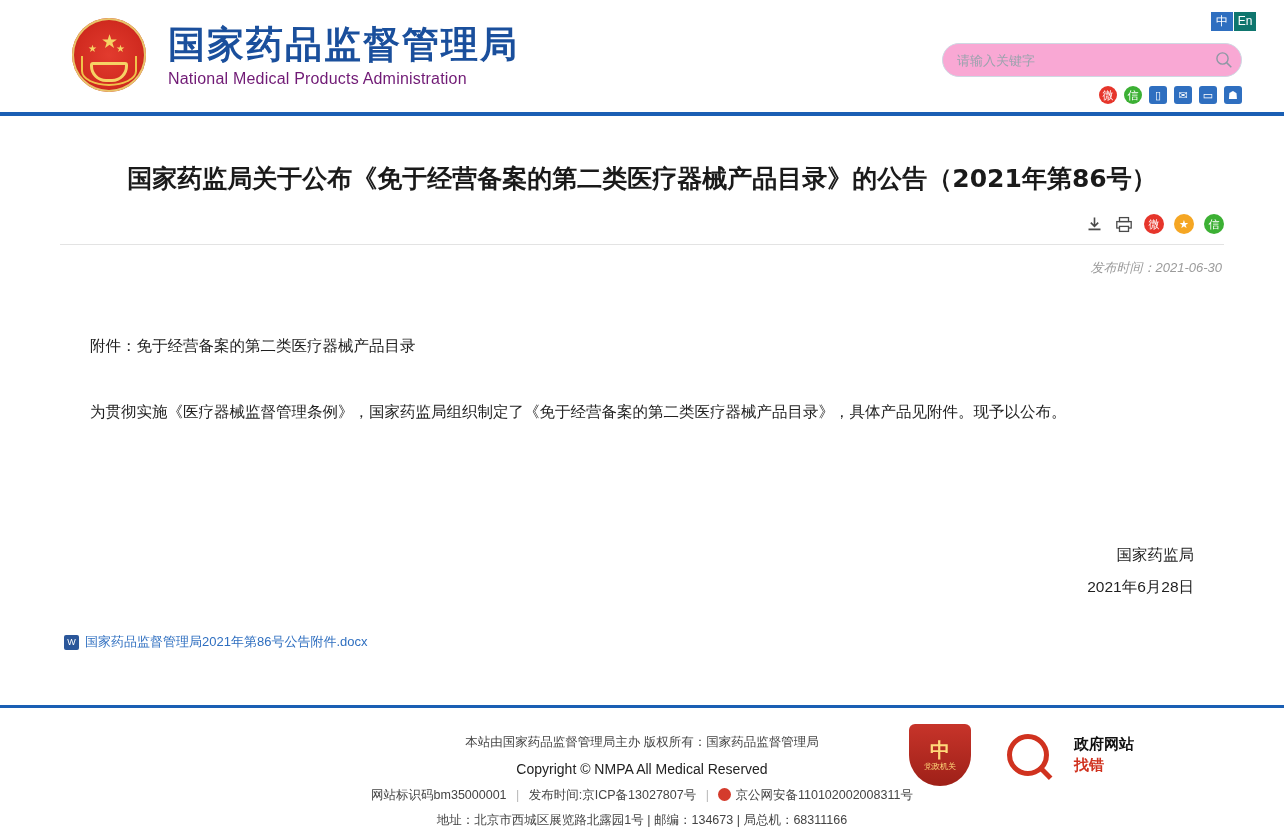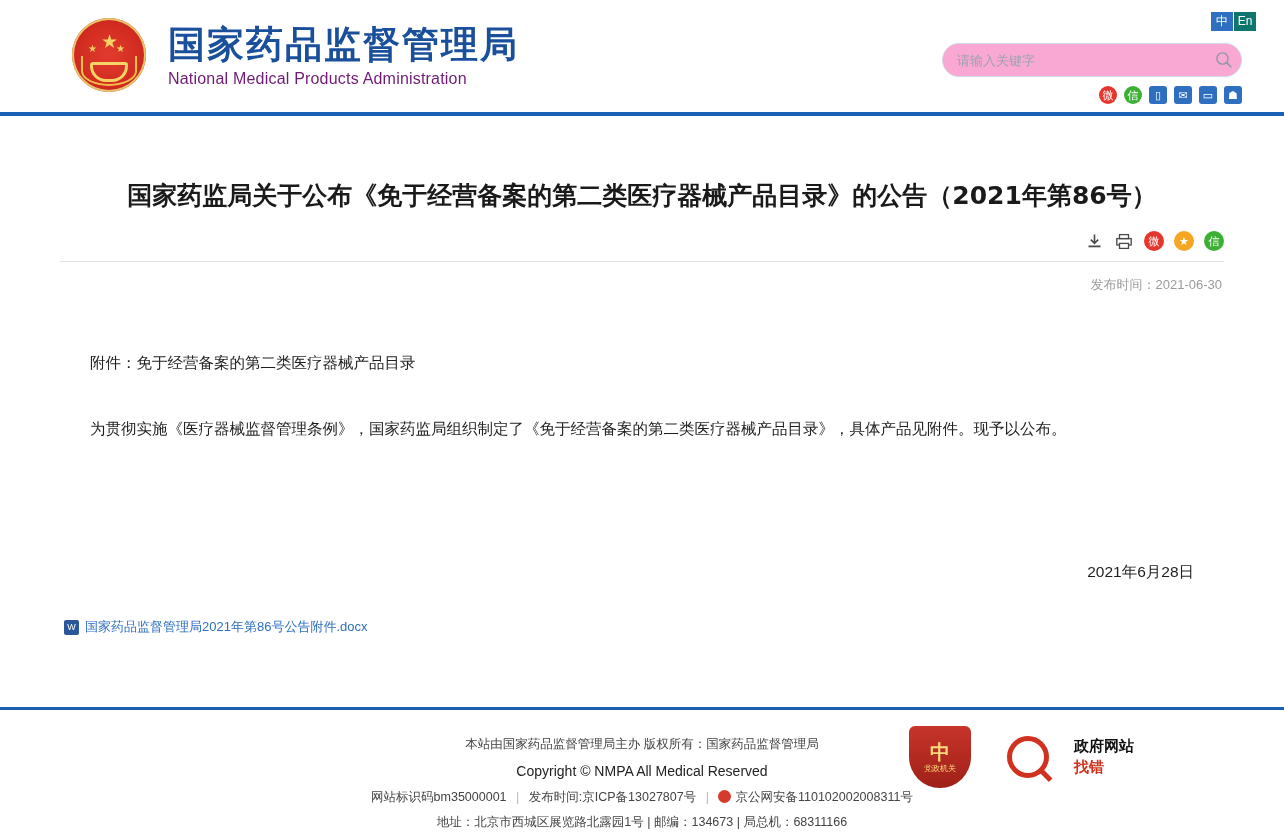--- a/index.html
+++ b/index.html
@@ -153,21 +153,21 @@
   .soc.wechat { background: #3cb034; border-radius: 50%; }
   .soc.mobile { background: #2f6fc0; }
   .soc.mail { background: #2f6fc0; }
   .soc.msg { background: #2f6fc0; }
   .soc.user { background: #2f6fc0; }
 
   
   .doc {
     width: 1284px;
     box-sizing: border-box;
-    padding: 17px 60px;
+    padding: 0 60px;
   }
   .doc-title {
     font-family: "DejaVu Sans", sans-serif;
     font-size: 25px;
     font-weight: bold;
     color: #1a1a1a;
     text-align: center;
     padding: 44px 40px 0 40px;
     line-height: 38px;
   }
@@ -190,20 +190,21 @@
 
   .hr {
     border-top: 1px solid #e3e3e3;
     margin: 0;
   }
   .pub-time {
     text-align: right;
     color: #9b9b9b;
     font-size: 13px;
     padding: 14px 2px 0 0;
+    font-style: italic;
   }
 
   .body-text {
     font-size: 15.5px;
     color: #1f1f1f;
     line-height: 30px;
     padding: 54px 30px 0 30px;
   }
   .body-text p { margin: 0 0 36px 0; text-indent: 0; }
   .sign {
@@ -376,20 +377,21 @@
   <div class="hr"></div>
 
   <div class="pub-time">发布时间：2021-06-30</div>
 
   <div class="body-text">
     <p>附件：免于经营备案的第二类医疗器械产品目录</p>
     <p>为贯彻实施《医疗器械监督管理条例》，国家药监局组织制定了《免于经营备案的第二类医疗器械产品目录》，具体产品见附件。现予以公布。</p>
   </div>
 
   <div class="sign">
+    <div>国家药监局</div>
     <div>2021年6月28日</div>
   </div>
 
   <div class="attachment">
     <span class="doc-ico">W</span>
     <a>国家药品监督管理局2021年第86号公告附件.docx</a>
   </div>
 
 </div>
 

